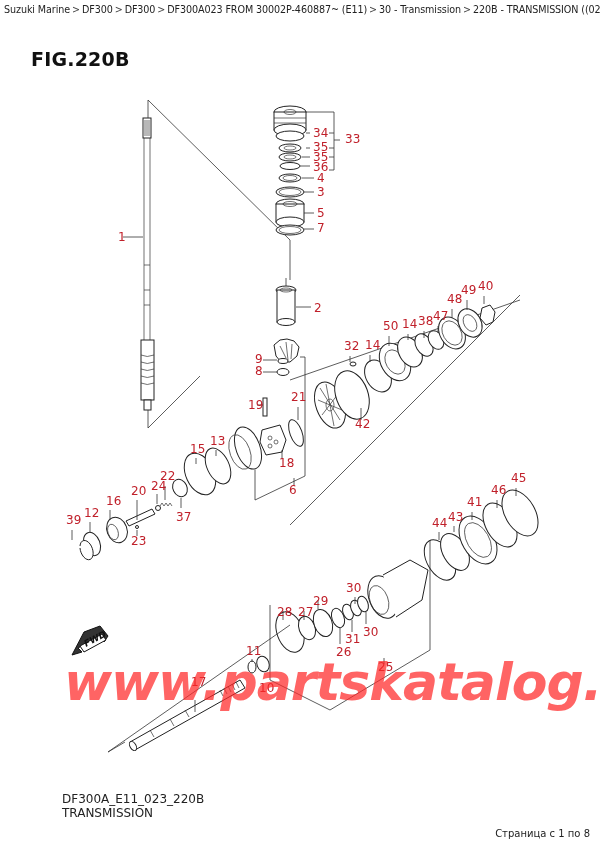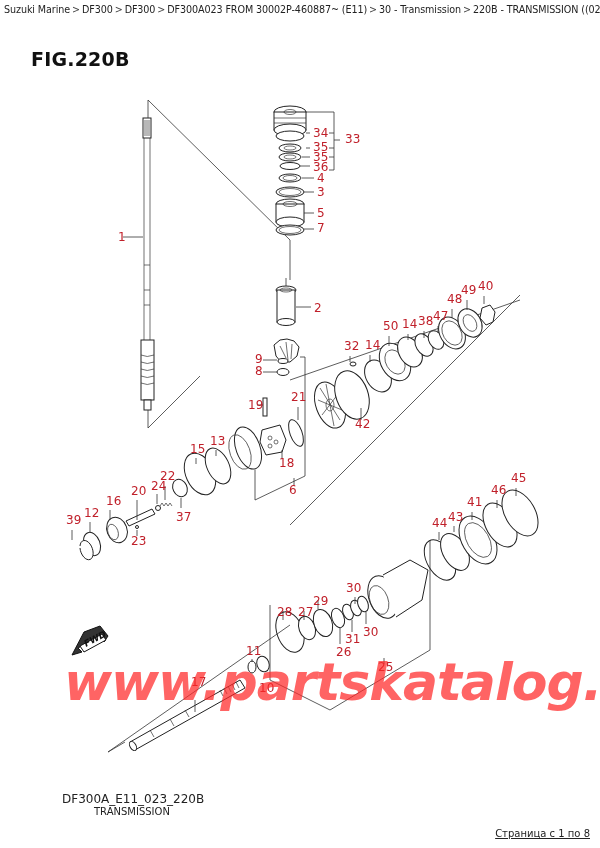--- a/index.html
+++ b/index.html
@@ -8,22 +8,22 @@
     .breadcrumb a { color: #222; text-decoration: none; }
     .breadcrumb .sep { color: #444; margin: 0 2px; }
     .fig-title { position: absolute; left: 31px; top: 48px; font-size: 19px; font-weight: bold; color: #111; letter-spacing: 0.2px; text-align: right; }
     svg.diagram { position: absolute; left: 0; top: 0; }
     .callout { font-family: "DejaVu Sans", sans-serif; font-size: 12px; fill: #c0202a; }
     .leader { stroke: #333; stroke-width: 0.8; fill: none; }
     .part { stroke: #222; stroke-width: 1; fill: #fff; }
     .part-thin { stroke: #333; stroke-width: 0.7; fill: none; }
     .watermark { position: absolute; left: 64px; top: 652px; font-family: "DejaVu Sans", sans-serif; font-style: italic; font-weight: bold; font-size: 52px; color: rgba(255, 40, 40, 0.72); letter-spacing: -1px; white-space: nowrap; pointer-events: none; }
     .drawing-code { position: absolute; left: 62px; top: 792px; font-size: 12px; color: #222; }
-    .drawing-name { position: absolute; left: 62px; top: 806px; font-size: 10px; color: #222; margin-left: 32px; }
-    .pager { position: absolute; right: 10px; top: 828px; font-size: 10px; color: #222; text-decoration: underline; }
+    .drawing-name { position: absolute; left: 62px; top: 806px; font-size: 12px; color: #222; }
+    .pager { position: absolute; right: 10px; top: 828px; font-size: 10px; color: #222; }
   </style>
 </head>
 <body>
 
 <nav class="breadcrumb">
   <a href="#">Suzuki Marine</a><span class="sep">&gt;</span><a href="#">DF300</a><span class="sep">&gt;</span><a href="#">DF300</a><span class="sep">&gt;</span><a href="#">DF300A023 FROM 30002P-460887~ (E11)</a><span class="sep">&gt;</span><a href="#">30 - Transmission</a><span class="sep">&gt;</span><span>220B - TRANSMISSION ((022,023):(DF300A,DF250A))</span>
 </nav>
 
 <div class="fig-title">FIG.220B</div>
 

